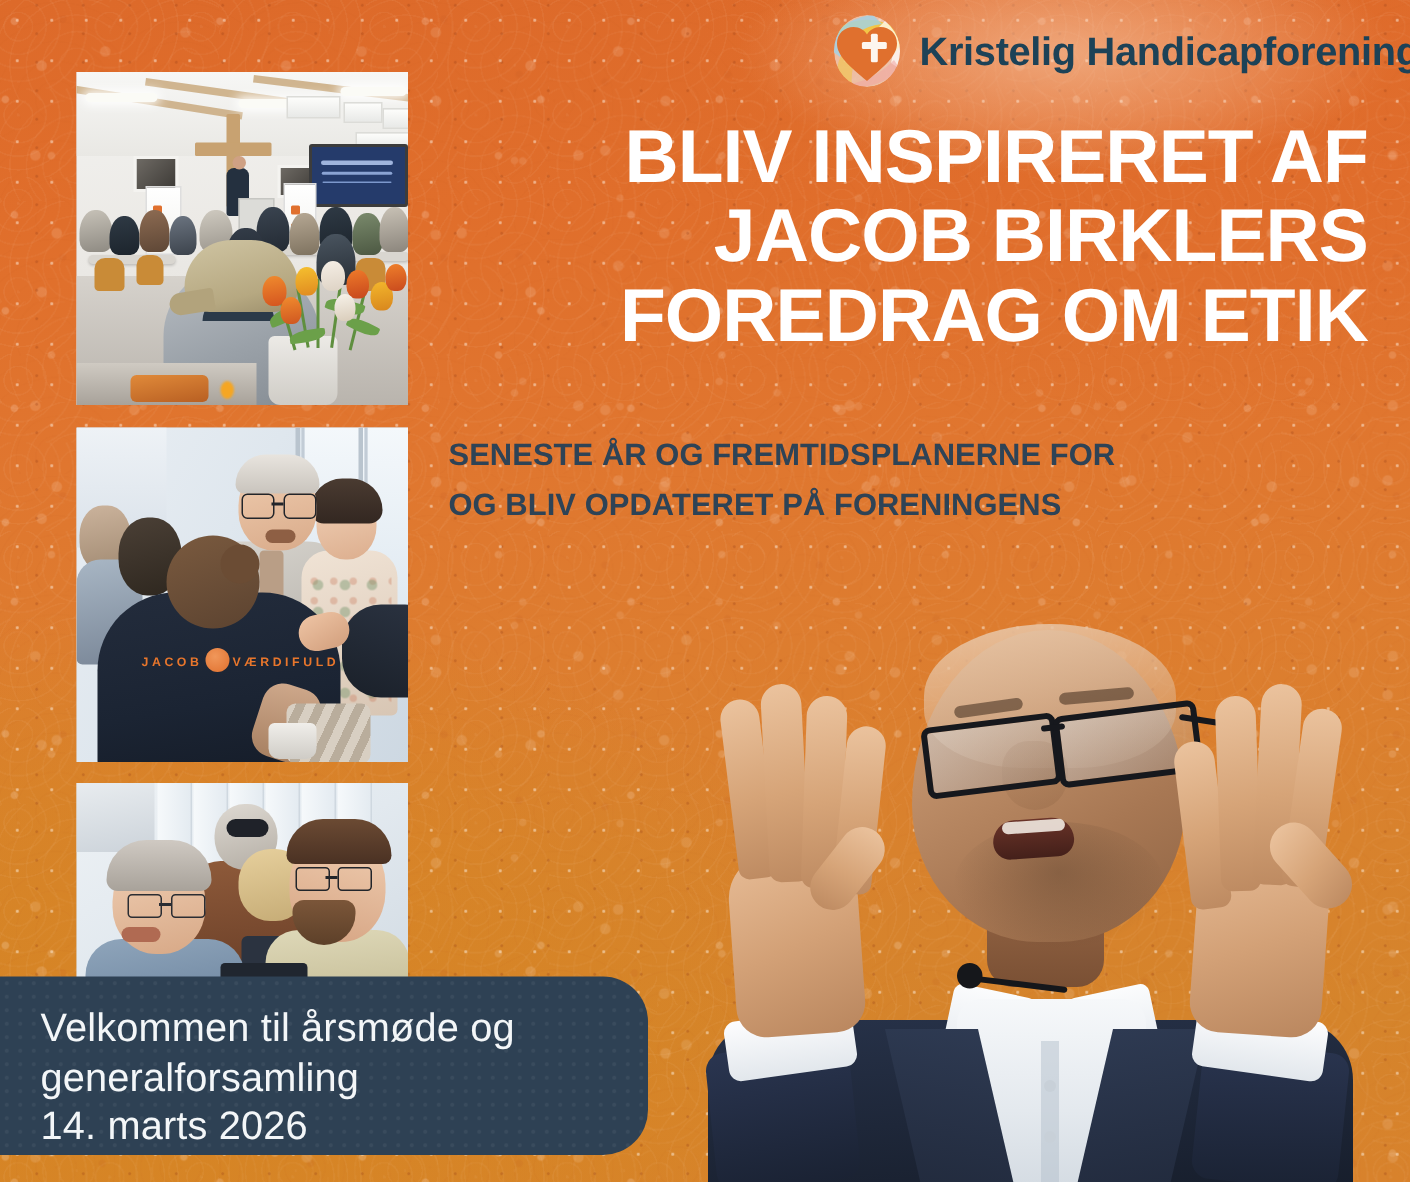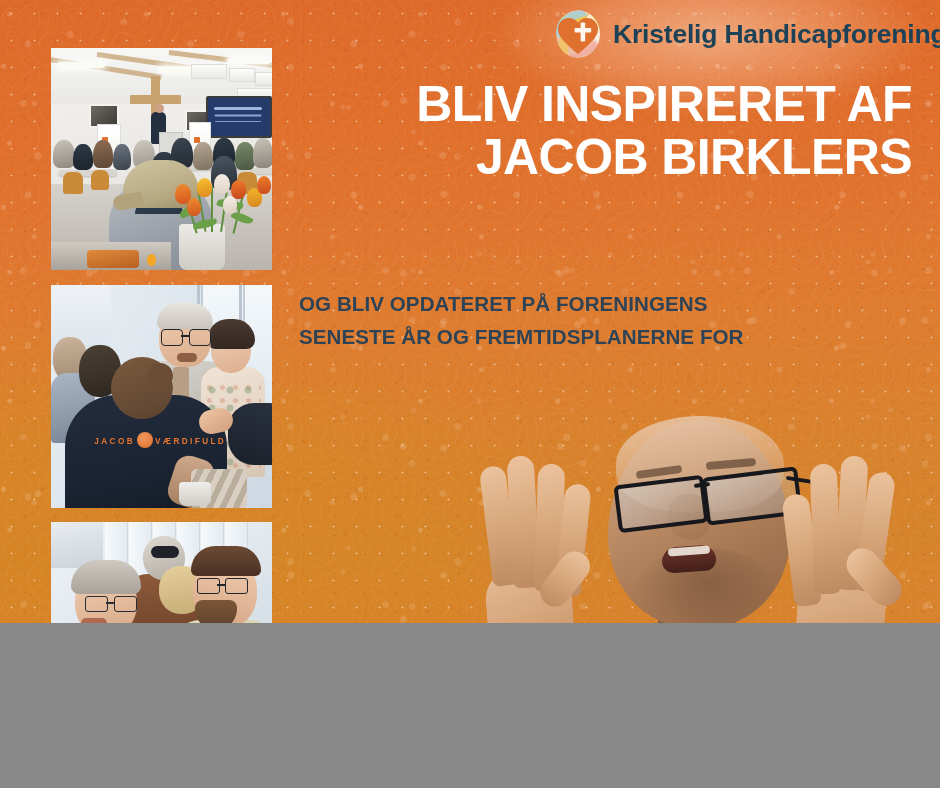--- a/index.html
+++ b/index.html
@@ -3,21 +3,21 @@
 <meta charset="utf-8">
 <style>
   html, body {
     margin: 0;
     padding: 0;
     background: #888;
   }
   #poster {
     position: relative;
     width: 940px;
-    height: 623px;
+    height: 788px;
     overflow: hidden;
     font-family: "Liberation Sans", sans-serif;
     background: #e2712d;
   }
 
   
   .bg-base {
     position: absolute; inset: 0;
     background:
       linear-gradient(178deg,
@@ -566,25 +566,26 @@
       <div class="finger" style="left:382px; top:66px;  width:27px; height:130px; transform:rotate(-2deg);"></div>
       <div class="finger" style="left:408px; top:58px;  width:27px; height:134px; transform:rotate(3deg);"></div>
       <div class="finger" style="left:432px; top:74px;  width:26px; height:120px; transform:rotate(8deg);"></div>
       <div class="finger" style="left:428px; top:146px; width:32px; height:66px; border-radius:16px; transform:rotate(-42deg);"></div>
     </div>
   </div>
 
   <div class="headline">
     <div>BLIV INSPIRERET AF</div>
     <div>JACOB BIRKLERS</div>
+    <div>FOREDRAG OM ETIK</div>
   </div>
 
   <div class="subhead">
+    <div>SENESTE ÅR OG FREMTIDSPLANERNE FOR</div>
     <div>OG BLIV OPDATERET PÅ FORENINGENS</div>
-    <div>SENESTE ÅR OG FREMTIDSPLANERNE FOR</div>
   </div>
 
   <div id="banner">
     <div class="banner-text">
       <div>Velkommen til årsmøde og</div>
       <div>generalforsamling</div>
       <div>14. marts 2026</div>
     </div>
   </div>
 

